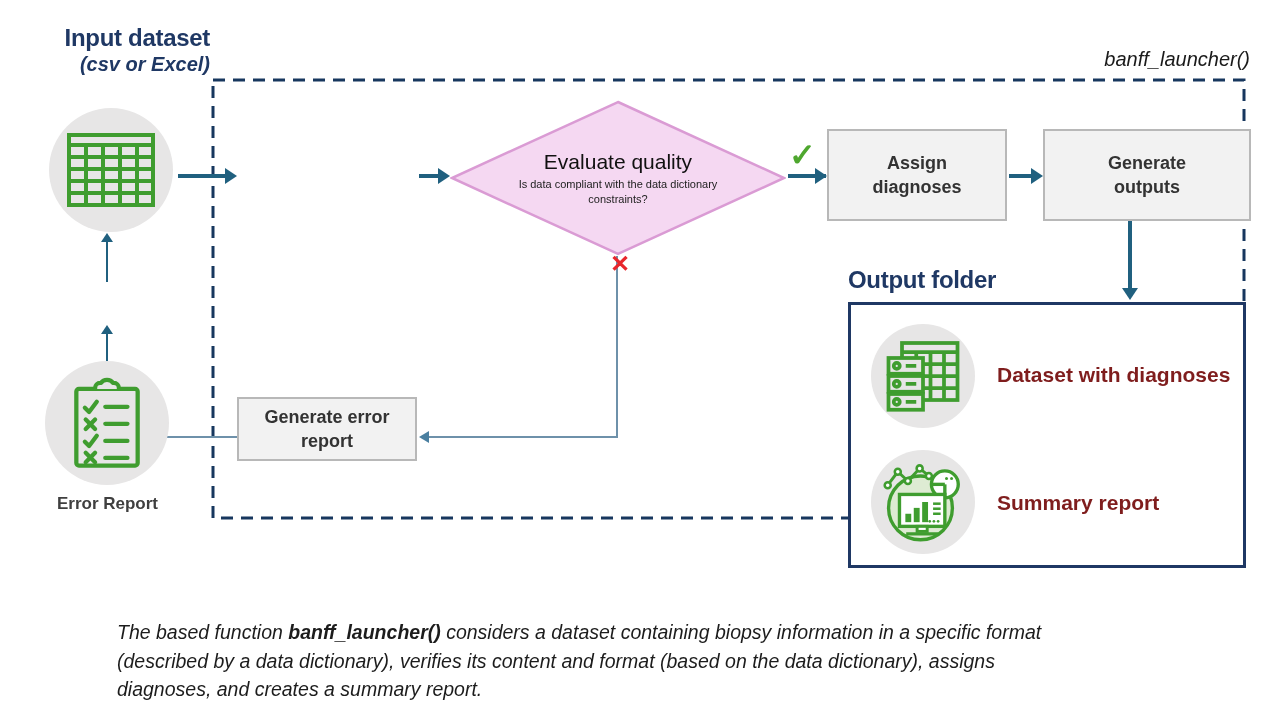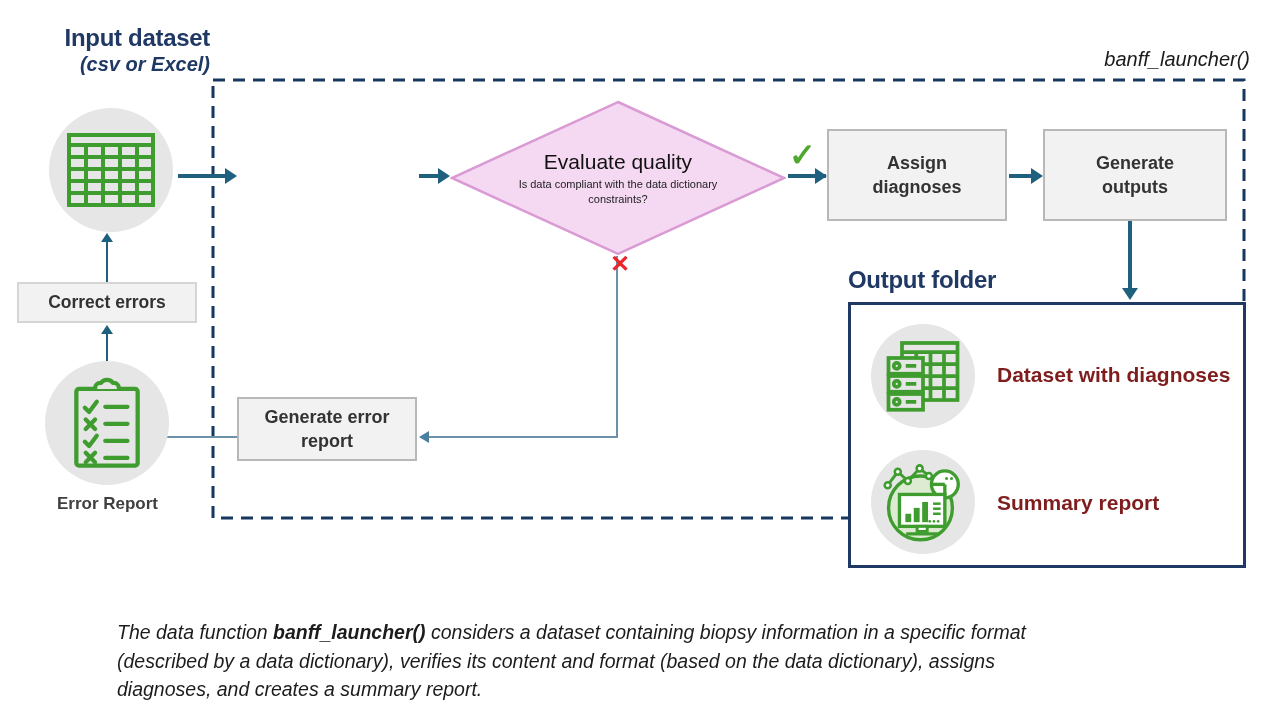--- a/index.html
+++ b/index.html
@@ -102,21 +102,21 @@
   <div class="abs head-right" style="left:815px;top:168px;"></div>
 
   <div class="abs pbox" style="left:827px;top:129px;width:180px;height:92px;">
     <span>Assign
 diagnoses</span>
   </div>
 
   <div class="abs hline" style="left:1009px;top:174px;width:24px;"></div>
   <div class="abs head-right" style="left:1031px;top:168px;"></div>
 
-  <div class="abs pbox" style="left:1043px;top:129px;width:184px;height:92px;">
+  <div class="abs pbox" style="left:1043px;top:129px;width:208px;height:92px;">
     <span>Generate
 outputs</span>
   </div>
 
   <div class="abs vline" style="left:1128px;top:221px;width:4px;height:68px;"></div>
   <div class="abs head-down" style="left:1122px;top:288px;"></div>
 
   <div class="abs mark-no" style="left:610px;top:250px;">✕</div>
   <div class="abs steel-v" style="left:616px;top:256px;height:181px;"></div>
   <div class="abs steel-h" style="left:428px;top:436px;width:190px;"></div>
@@ -145,23 +145,20 @@
           <line x1="28" y1="89" x2="17" y2="100"></line>
         <line x1="40" y1="95" x2="66" y2="95"></line>
       </g>
     </svg>
   </div>
   <div class="abs err-label" style="left:30px;top:494px;width:155px;">Error Report</div>
 
   <div class="abs thinv" style="left:106px;top:332px;height:29px;"></div>
   <div class="abs head-up-sm" style="left:101px;top:325px;"></div>
 
-  <div class="abs pbox light" style="left:17px;top:282px;width:180px;height:41px;font-size:17.5px;">
-    <span>Correct errors</span>
-  </div>
 
   <div class="abs thinv" style="left:106px;top:240px;height:42px;"></div>
   <div class="abs head-up-sm" style="left:101px;top:233px;"></div>
 
   <div class="abs navy-title" style="left:848px;top:266px;">Output folder</div>
 
   <div id="output-box" class="abs" style="left:848px;top:302px;width:398px;height:266px;">
 
     <div class="abs gcircle" style="left:20px;top:19px;width:104px;height:104px;">
       <svg width="76" height="72" viewBox="0 0 100 96">
@@ -223,16 +220,16 @@
             <circle cx="68" cy="73" r="1.6" fill="#3f9d2f"></circle>
           <rect x="43" y="79" width="12" height="6" fill="#ffffff" stroke="#3f9d2f" stroke-width="3.5"></rect>
           <line x1="30" y1="88" x2="68" y2="88" stroke="#3f9d2f" stroke-width="4"></line>
         </g>
       </svg>
     </div>
     <div class="abs out-label" style="left:146px;top:186px;">Summary report</div>
   </div>
 
   <div id="caption" class="abs" style="left:117px;top:618px;">
-    <span>The data function </span><b>banff_launcher()</b><span> considers a dataset containing biopsy information in a specific format (described by a data dictionary), verifies its content and format (based on the data dictionary), assigns diagnoses, and creates a summary report.</span>
+    <span>The based function </span><b>banff_launcher()</b><span> considers a dataset containing biopsy information in a specific format (described by a data dictionary), verifies its content and format (based on the data dictionary), assigns diagnoses, and creates a summary report.</span>
   </div>
 
 </div>
 
 </body></html>

